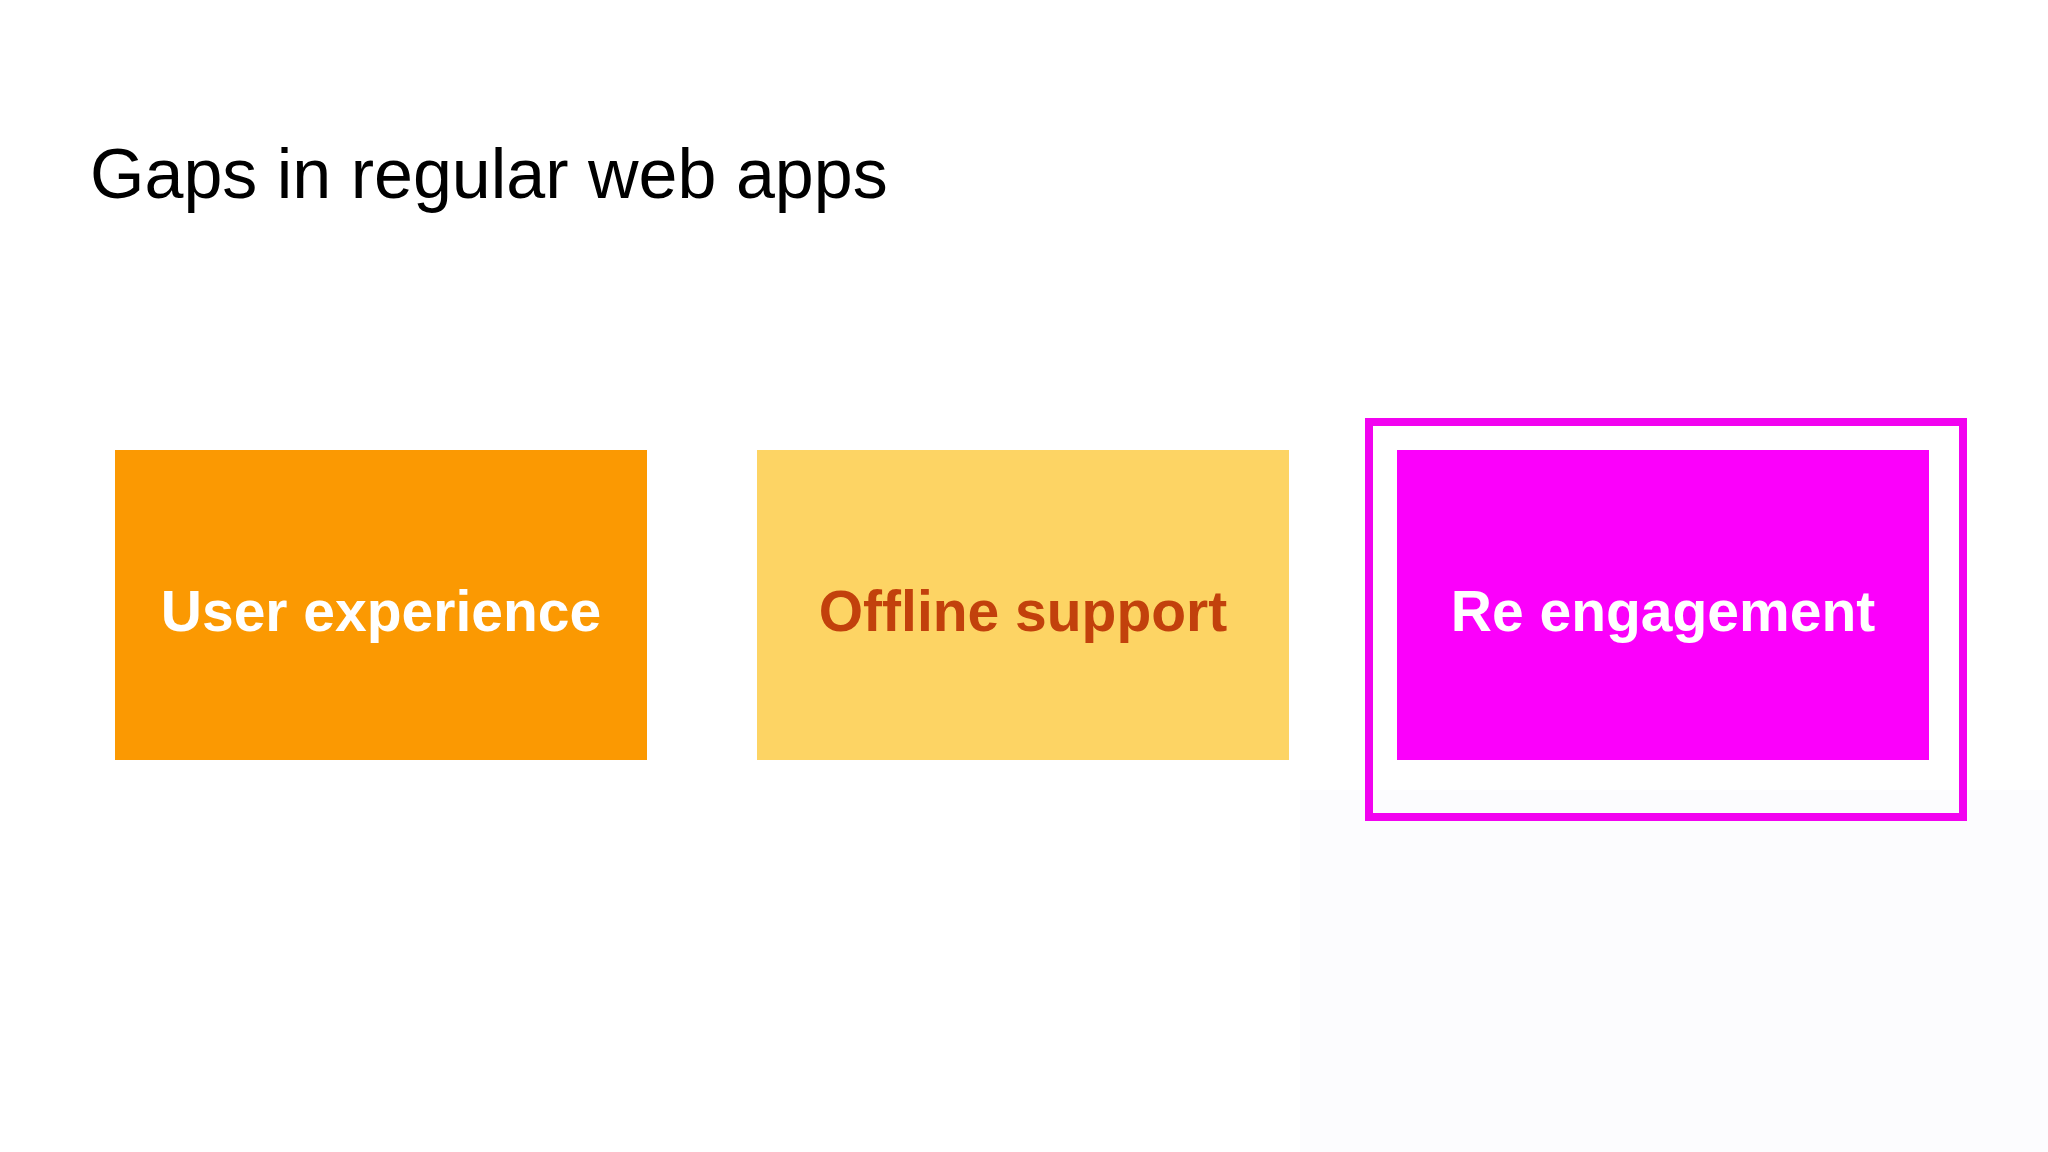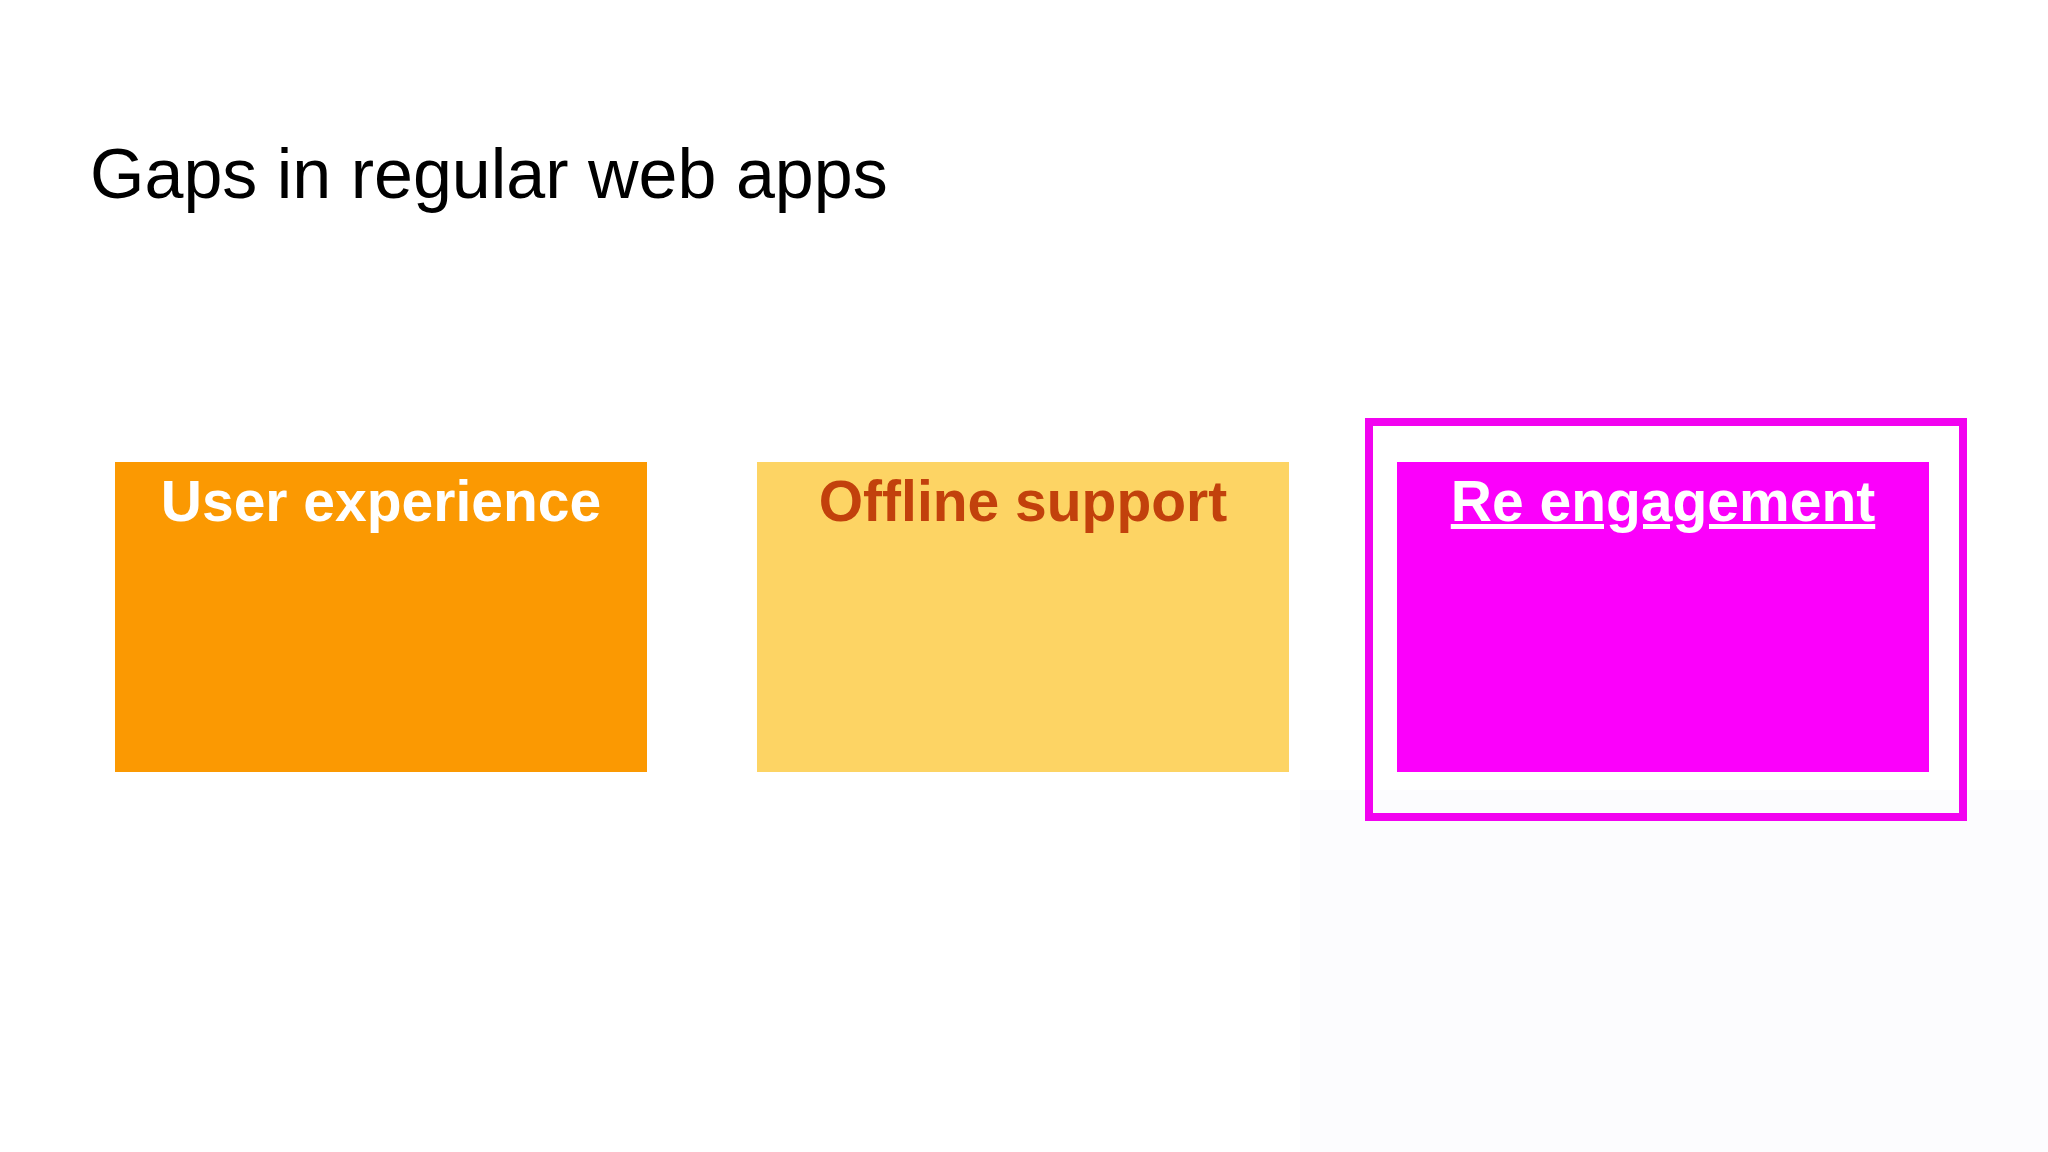--- a/index.html
+++ b/index.html
@@ -29,25 +29,25 @@
   .shade {
     position: absolute;
     left: 1300px;
     top: 790px;
     width: 748px;
     height: 362px;
     background: #fcfcfe;
   }
   .box {
     position: absolute;
-    top: 462px;
+    top: 450px;
     width: 532px;
     height: 310px;
     display: flex;
-    align-items: flex-start;
+    align-items: center;
     justify-content: center;
   }
   .box-label {
     font-size: 57px;
     font-weight: 700;
     color: #ffffff;
     white-space: nowrap;
     transform: translateY(6px);
   }
   #box-user-experience { left: 115px; }
@@ -76,18 +76,18 @@
 
   <div class="box" id="box-user-experience" style="background-color: rgb(251, 153, 2);">
     <span class="box-label" style="color: rgb(255, 255, 255);">User experience</span>
   </div>
 
   <div class="box" id="box-offline-support" style="background-color: rgb(253, 212, 100);">
     <span class="box-label" style="color: #c2410c;">Offline support</span>
   </div>
 
   <div class="box" id="box-re-engagement" style="background-color: rgb(251, 0, 251);">
-    <span class="box-label" style="color: rgb(255, 255, 255); text-decoration: underline;">Re engagement</span>
+    <span class="box-label" style="color: rgb(255, 255, 255);">Re engagement</span>
   </div>
 
   <div class="highlight-frame" style="border-color: rgb(242, 3, 240);"></div>
 
 </div>
 
 </body></html>

